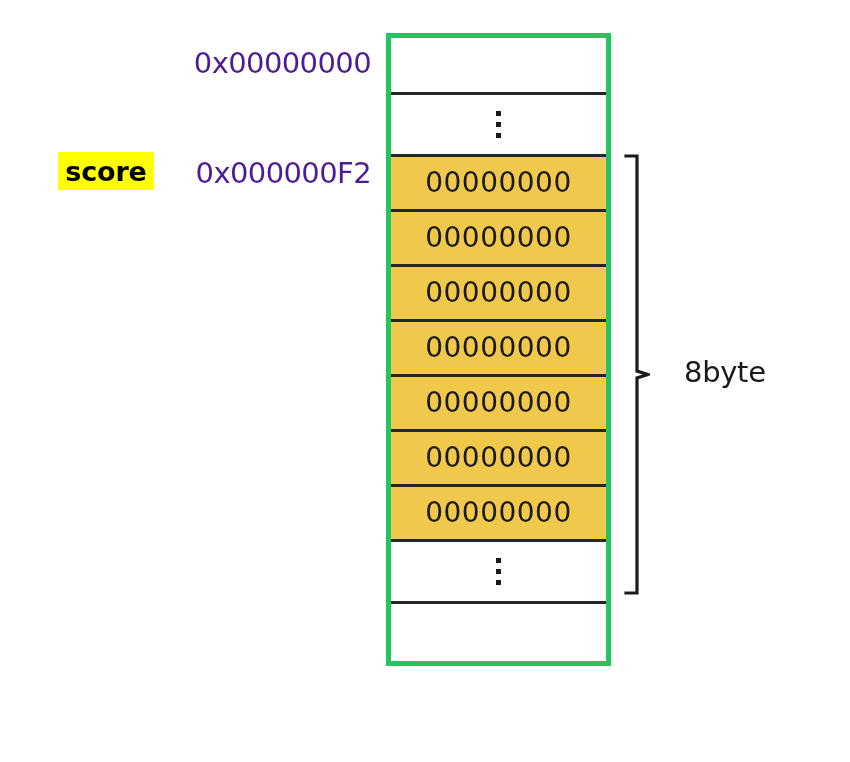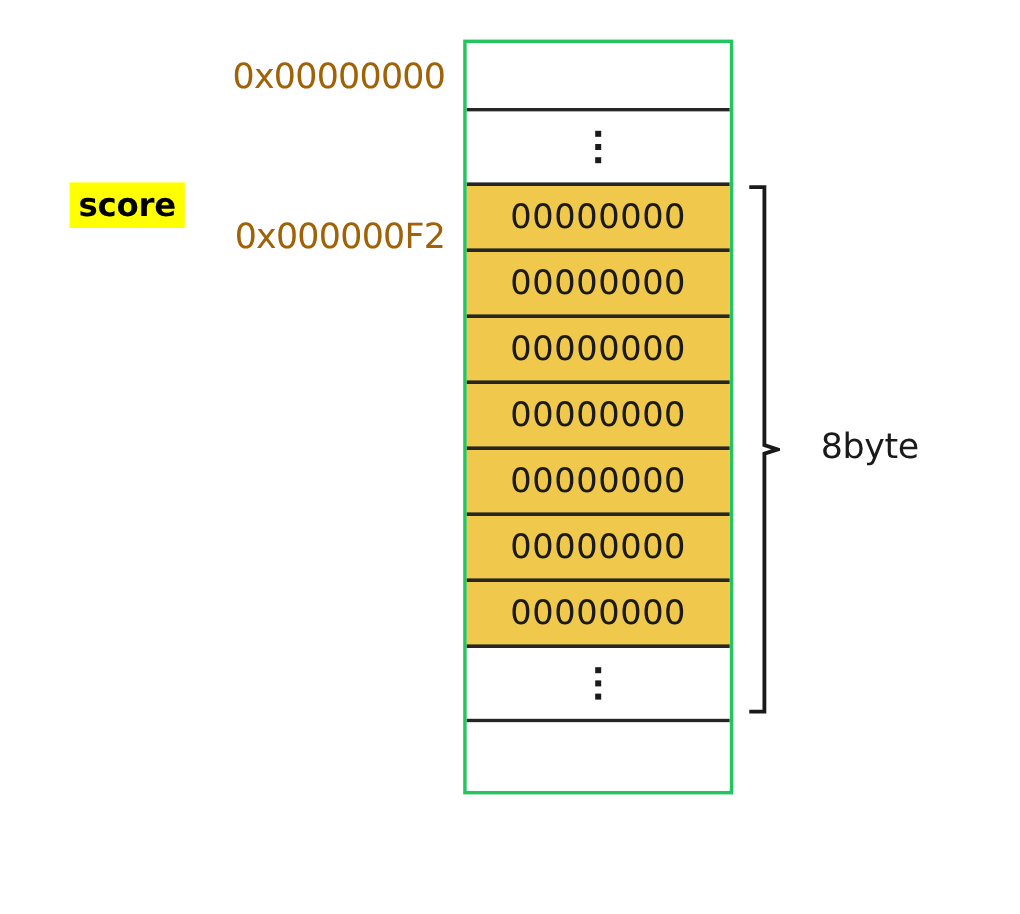--- a/index.html
+++ b/index.html
@@ -35,41 +35,41 @@
 
   
   .addr {
     position: absolute;
     right: 0;
     width: 100%;
     text-align: right;
     font-size: 29px;
     font-weight: 400;
     letter-spacing: -0.6px;
-    color: #a16207;
+    color: #4c1d95;
     white-space: nowrap;
   }
   #addr-col {
     position: absolute;
     left: 0px;
     top: 0px;
     width: 371px;
     height: 762px;
   }
   #addr-top   { top: 46px; }
-  #addr-mid   { top: 156px; margin-top: 24px; }
+  #addr-mid   { top: 156px; }
   #addr-bot   { top: 659px; }
 
   
   #mem-table {
     position: absolute;
     left: 386px;
     top: 33px;
     width: 225px;
-    border: 3px solid #22c55e;
+    border: 5px solid #22c55e;
     box-sizing: border-box;
     background: #ffffff;
   }
   .mem-row {
     position: relative;
     box-sizing: border-box;
     border-bottom: 3px solid #262626;
     display: flex;
     align-items: center;
     justify-content: center;

